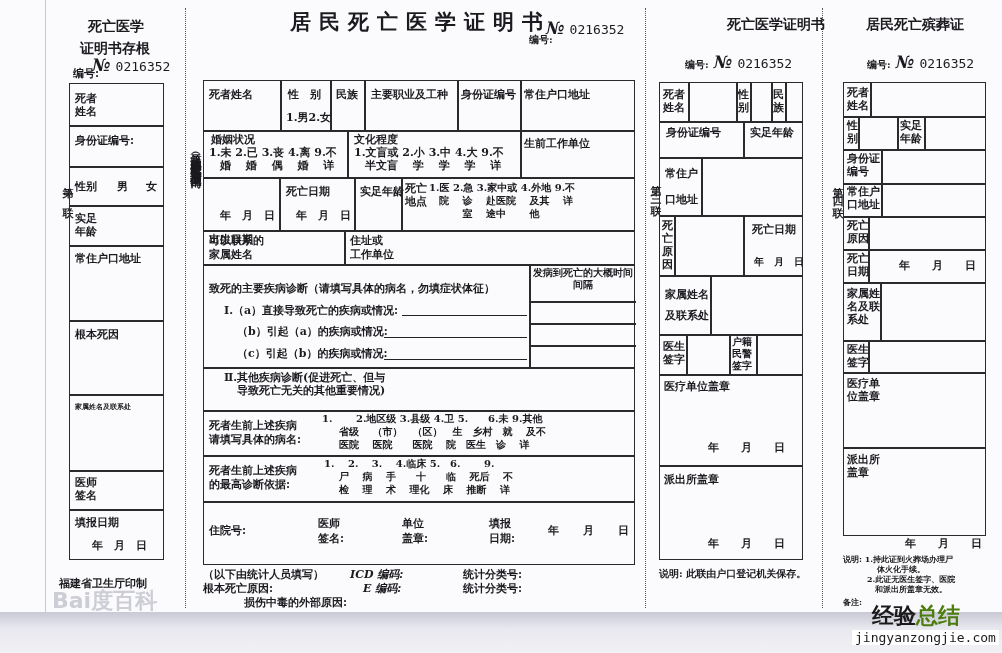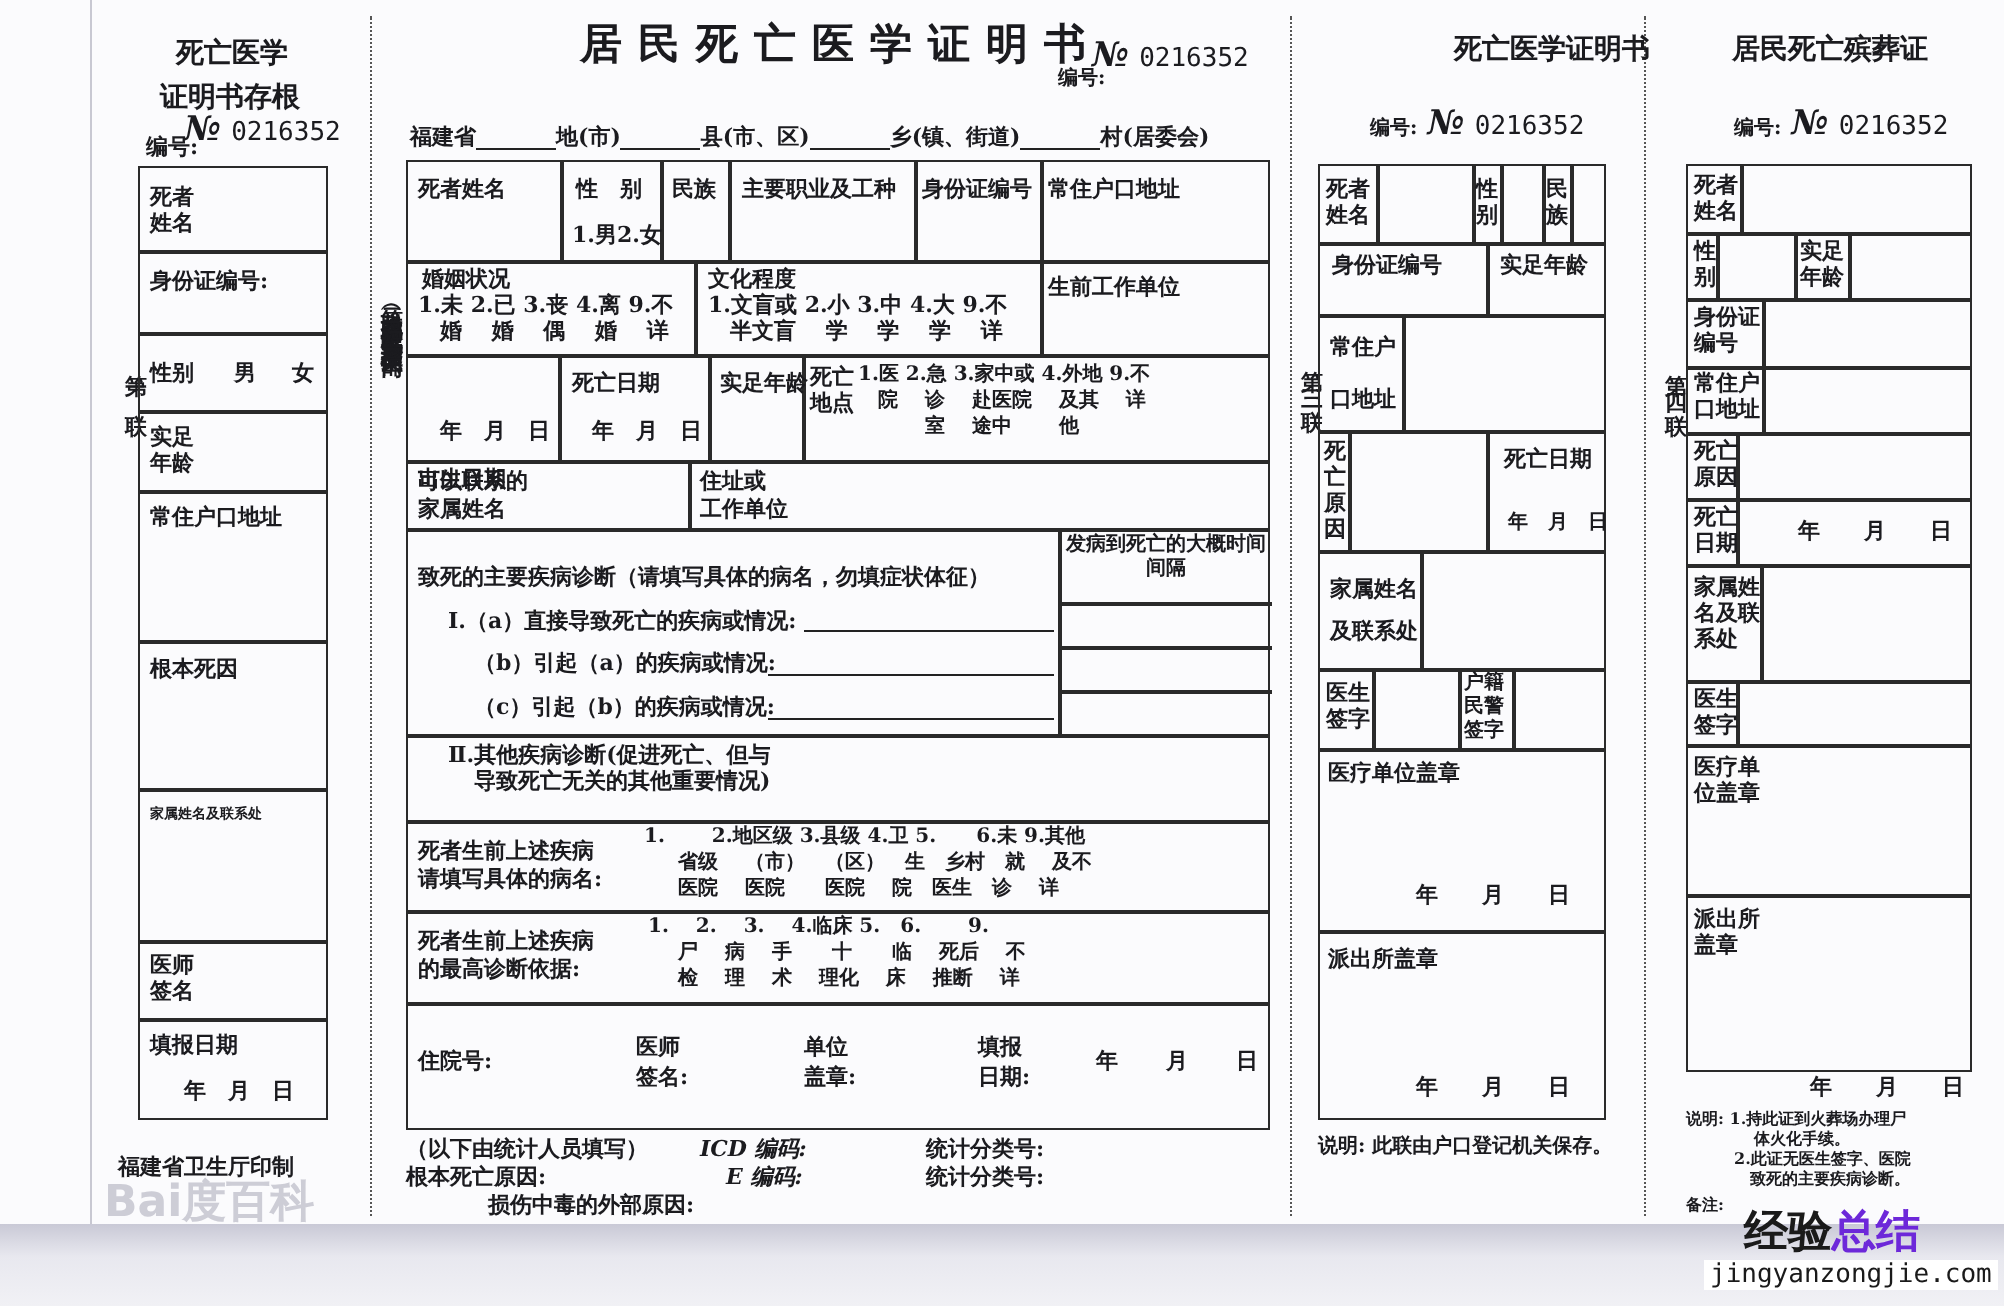--- a/index.html
+++ b/index.html
@@ -25,21 +25,21 @@
   .ts { font-size: 10px; line-height: 12px; font-weight: bold; white-space: nowrap; }
   .title-big { font-size: 21px; font-weight: bold; letter-spacing: 8px; }
   .title-mid { font-size: 14px; font-weight: bold; }
   .serial { font-family: "DejaVu Sans Mono", "Liberation Mono", monospace; font-size: 13px; }
   .no-mark { font-family: "DejaVu Serif", serif; font-size: 17px; font-weight: bold; font-style: italic; }
   .vert { writing-mode: vertical-rl; font-size: 11px; font-weight: bold; letter-spacing: 2px; }
   .line { position: absolute; background: #2a2a2a; }
   .uline { display: inline-block; border-bottom: 1px solid #222; vertical-align: bottom; }
   .wm-baidu { color: rgba(160,160,175,0.5); font-family: "DejaVu Sans", sans-serif; font-size: 22px; font-weight: bold; }
   .wm-jy1 { font-family: "DejaVu Sans", sans-serif; font-size: 22px; font-weight: bold; color: #1a1a1a; }
-  .wm-jy2 { color: #6d28d9; }
+  .wm-jy2 { color: #4d7c0f; }
   .wm-jy3 { font-family: "DejaVu Sans Mono", monospace; font-size: 13px; color: #1a1a1a; background: #fff; padding: 0 3px; }
 </style>
 </head>
 <body>
 
 <div class="paper">
 
   <div class="vdash" style="left:185px;height:600px;"></div>
   <div class="vdash" style="left:645px;height:600px;"></div>
   <div class="vdash" style="left:822px;height:600px;"></div>
@@ -79,23 +79,20 @@
   </div>
   <div class="abs t" style="left:59px;top:577px;">福建省卫生厅印制</div>
 
   <div class="abs title-big" style="left:290px;top:8px;">居民死亡医学证明书</div>
   <div class="abs" style="left:546px;top:18px;">
     <span class="no-mark">№</span>
     <span class="serial">0216352</span>
   </div>
   <div class="abs ts" style="left:529px;top:34px;">编号:</div>
 
-  <div class="abs t" style="left:205px;top:62px;">
-    <span>福建省</span><span class="uline" style="width:40px;"></span><span>地(市)</span><span class="uline" style="width:40px;"></span><span>县(市、区)</span><span class="uline" style="width:40px;"></span><span>乡(镇、街道)</span><span class="uline" style="width:40px;"></span><span>村(居委会)</span>
-  </div>
 
   <div class="abs vert" style="left:188px;top:145px;font-size:11px;letter-spacing:1px;line-height:14px;">第二联（此联由户口登记机关收集后定期移交卫生部门）</div>
 
   <div class="abs b" style="left:203px;top:80px;width:432px;height:485px;">
 
     <div class="line" style="left:0;top:49px;width:100%;height:1.5px;"></div>
     <div class="line" style="left:0;top:96px;width:100%;height:1.5px;"></div>
     <div class="line" style="left:0;top:149px;width:100%;height:1.5px;"></div>
     <div class="line" style="left:0;top:183px;width:100%;height:1.5px;"></div>
     <div class="line" style="left:325px;top:220px;width:107px;height:1.5px;"></div>
@@ -288,21 +285,21 @@
     <div class="abs t" style="left:3px;top:204px;width:34px;white-space:normal;">家属姓名及联系处</div>
     <div class="abs t" style="left:3px;top:260px;width:24px;white-space:normal;">医生签字</div>
     <div class="abs t" style="left:3px;top:294px;width:34px;white-space:normal;">医疗单位盖章</div>
     <div class="abs t" style="left:3px;top:370px;width:34px;white-space:normal;">派出所盖章</div>
   </div>
   <div class="abs t" style="left:905px;top:537px;">年　　月　　日</div>
   <div class="abs" style="left:843px;top:554px;font-size:8px;line-height:10px;font-weight:bold;">
     <div><span>说明:</span> <span>1.持此证到火葬场办理尸</span></div>
     <div style="padding-left:34px;">体火化手续。</div>
     <div style="padding-left:24px;">2.此证无医生签字、医院</div>
-    <div style="padding-left:32px;">致死的主要疾病诊断。</div>
+    <div style="padding-left:32px;">和派出所盖章无效。</div>
   </div>
   <div class="abs" style="left:843px;top:597px;font-size:8px;font-weight:bold;text-align:center;">备注:</div>
 </div>
 
 <div class="paper-edge"></div>
 
 <div class="abs wm-baidu" style="left:52px;top:586px;">Bai度百科</div>
 <div class="abs" style="left:872px;top:601px;">
   <span class="wm-jy1">经验</span><span class="wm-jy1 wm-jy2">总结</span>
 </div>

